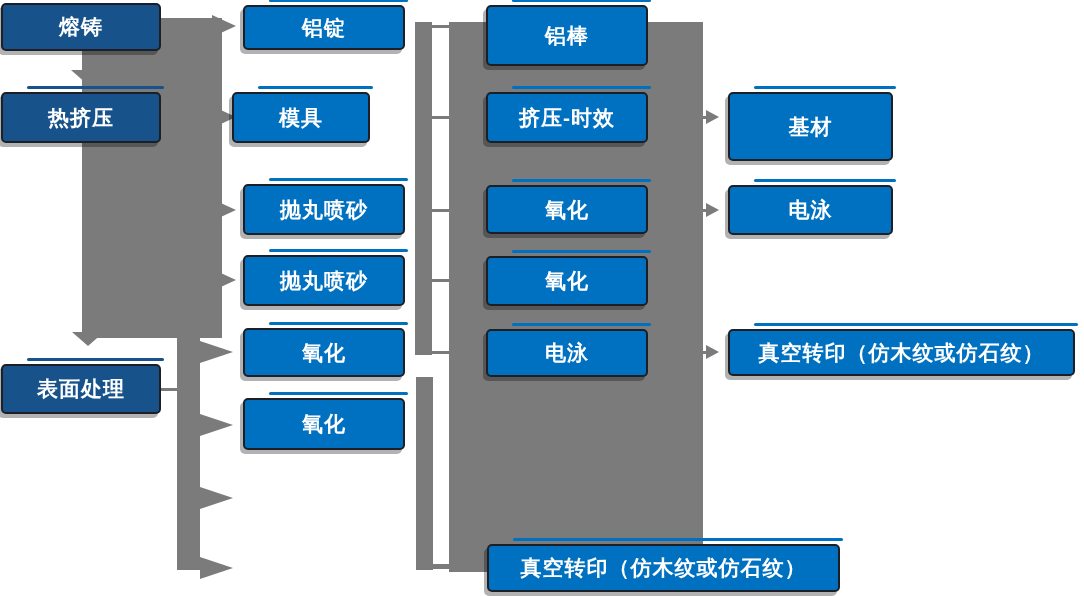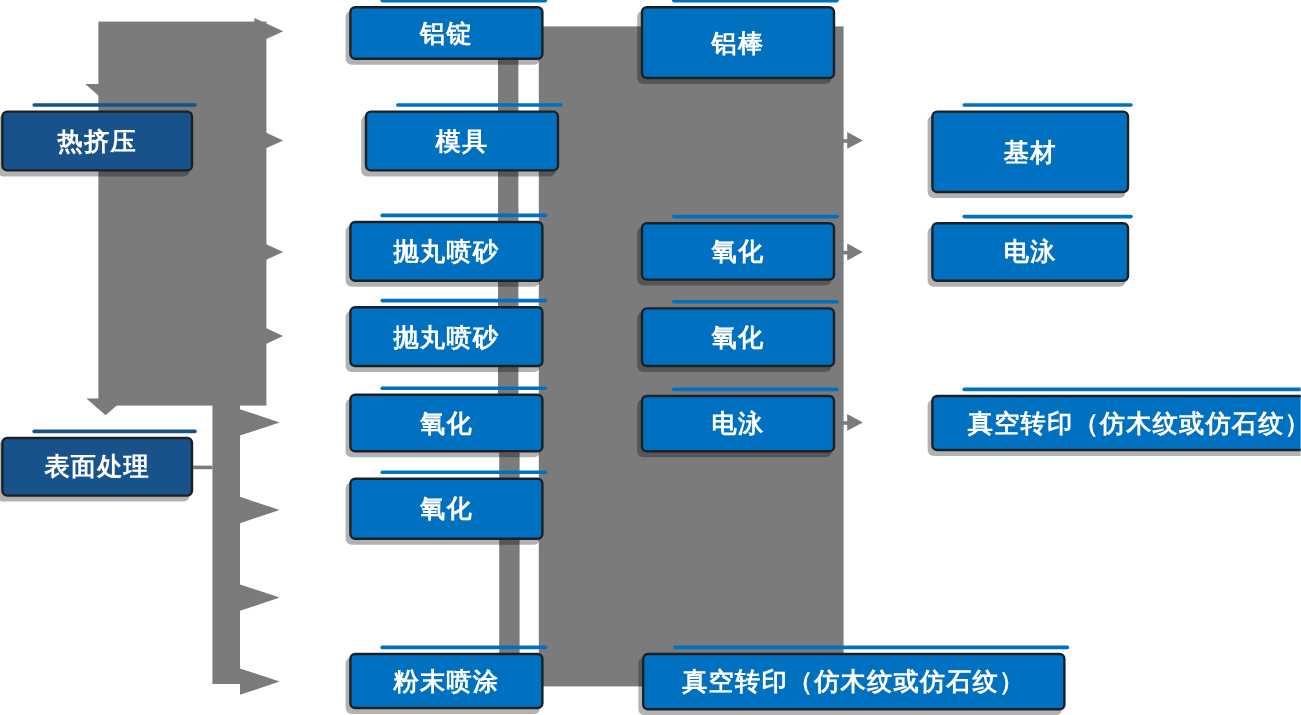--- a/index.html
+++ b/index.html
@@ -28,21 +28,21 @@
     position:absolute;display:flex;align-items:center;justify-content:center;
     border:2px solid var(--node-border);border-radius:5px;
     color:var(--text);font-weight:bold;font-size:21px;letter-spacing:1px;
     box-shadow:-3px 4px 0 rgba(0,0,0,0.30);
     box-sizing:border-box;
   }
   .node::before{ 
     content:"";position:absolute;top:-8px;left:24px;right:-5px;height:3px;
     background:inherit;border-radius:2px;
   }
-  .node.light{background:var(--node-blue);margin-left:48px;}
+  .node.light{background:var(--node-blue);}
   .node.dark{background:var(--node-dark-blue);}
 </style>
 </head>
 <body>
 
 <div class="canvas">
 
   <div class="c" style="left:82px;top:18px;width:140px;height:320px"></div>
   <div class="c" style="left:177px;top:330px;width:23px;height:240px"></div>
   <div class="c" style="left:161px;top:388px;width:16px;height:3px"></div>
@@ -71,51 +71,54 @@
 
   <div class="c" style="left:449px;top:22px;width:254px;height:550px"></div>
 
   <div class="c" style="left:701px;top:116px;width:6px;height:3px"></div>
   <div class="tri tri-right small" style="left:706px;top:110px"></div>
   <div class="c" style="left:701px;top:209px;width:6px;height:3px"></div>
   <div class="tri tri-right small" style="left:706px;top:203px"></div>
   <div class="c" style="left:701px;top:351px;width:6px;height:3px"></div>
   <div class="tri tri-right small" style="left:706px;top:345px"></div>
 
+  <div class="node dark" style="left:1px;top:3px;width:160px;height:48px">
+      <span>熔铸</span>
+    </div>
   <div class="node dark" style="left:1px;top:92px;width:160px;height:51px">
       <span>热挤压</span>
     </div>
   <div class="node dark" style="left:1px;top:364px;width:160px;height:50px">
       <span>表面处理</span>
     </div>
 
   <div class="node light" style="left:243px;top:5px;width:162px;height:45px">
       <span>铝锭</span>
     </div>
-  <div class="node light" style="left:256px;top:92px;width:162px;height:51px">
+  <div class="node light" style="left:232px;top:92px;width:138px;height:51px">
       <span>模具</span>
     </div>
   <div class="node light" style="left:243px;top:184px;width:162px;height:51px">
       <span>抛丸喷砂</span>
     </div>
   <div class="node light" style="left:243px;top:255px;width:162px;height:51px">
       <span>抛丸喷砂</span>
     </div>
   <div class="node light" style="left:243px;top:328px;width:162px;height:49px">
       <span>氧化</span>
     </div>
   <div class="node light" style="left:243px;top:398px;width:162px;height:52px">
       <span>氧化</span>
     </div>
-  <div class="node light" style="left:243px;top:544px;width:162px;height:47px">
-      <span>粉末喷涂</span>
-    </div>
 
   <div class="node light" style="left:486px;top:5px;width:162px;height:61px">
       <span>铝棒</span>
+    </div>
+  <div class="node light" style="left:486px;top:92px;width:162px;height:51px">
+      <span>挤压-时效</span>
     </div>
   <div class="node light" style="left:486px;top:185px;width:162px;height:49px">
       <span>氧化</span>
     </div>
   <div class="node light" style="left:486px;top:256px;width:162px;height:50px">
       <span>氧化</span>
     </div>
   <div class="node light" style="left:486px;top:329px;width:162px;height:48px">
       <span>电泳</span>
     </div>

